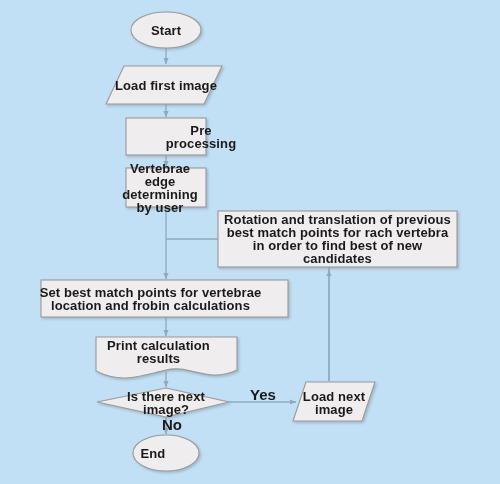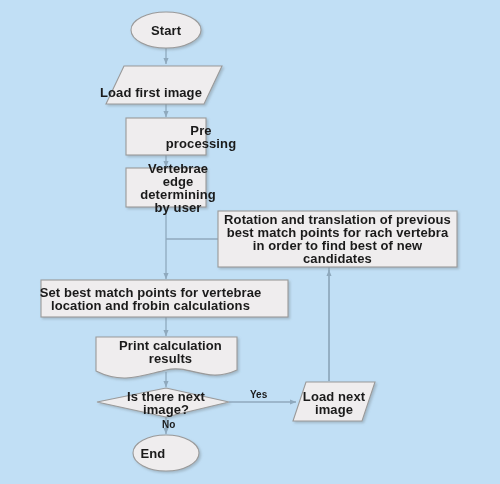--- a/index.html
+++ b/index.html
@@ -36,21 +36,21 @@
     font-size: 13px;
     line-height: 13px;
     letter-spacing: 0.1px;
     pointer-events: none;
     box-sizing: border-box;
   }
   .edge-label {
     position: absolute;
     color: #1a1a1a;
     font-weight: bold;
-    font-size: 10px;
+    font-size: 15px;
     line-height: 12px;
     white-space: nowrap;
   }
 </style>
 </head>
 <body>
 
 <div id="flow-canvas">
 
   <svg id="flow-svg" viewBox="0 0 500 484">
@@ -106,31 +106,31 @@
 
     <polygon points="97,402 166,388 229,402 166,417" fill="#efedee" stroke="#9a9a9a" stroke-width="1.1" filter="url(#softshadow)"></polygon>
 
     <polygon points="306,382 375,382 362,421 293,421" fill="#efedee" stroke="#9a9a9a" stroke-width="1.1" filter="url(#softshadow)"></polygon>
 
     <ellipse cx="166" cy="453" rx="33" ry="18" fill="#efedee" stroke="#9a9a9a" stroke-width="1.1" filter="url(#softshadow)"></ellipse>
   </svg>
 
   <div class="node-label" style="left:131px; top:12px; width:70px; height:36px;">Start</div>
 
-  <div class="node-label" style="left:97px; top:66px; width:108px; height:52px;">Load first image</div>
+  <div class="node-label" style="left:112px; top:66px; width:108px; height:38px;">Load first image</div>
 
   <div class="node-label" style="left:126px; top:118px; width:80px; height:37px;margin-left:35px;">Pre processing</div>
 
-  <div class="node-label" style="left:132px; top:168px; width:92px; height:39px; padding:0 3px;">Vertebrae edge determining by user</div>
+  <div class="node-label" style="left:114px; top:168px; width:92px; height:39px; padding:0 3px;">Vertebrae edge determining by user</div>
 
   <div class="node-label" style="left:224px; top:211px; width:227px; height:56px;">Rotation and translation of previous best match points for rach vertebra in order to find best of new candidates</div>
 
   <div class="node-label" style="left:33px; top:280px; width:235px; height:37px;">Set best match points for vertebrae location and frobin calculations</div>
 
-  <div class="node-label" style="left:100px; top:337px; width:141px; height:30px;">Print calculation results</div>
+  <div class="node-label" style="left:88px; top:337px; width:141px; height:30px;">Print calculation results</div>
 
   <div class="node-label" style="left:104px; top:388px; width:124px; height:29px;">Is there next image?</div>
 
   <div class="node-label" style="left:300px; top:382px; width:68px; height:42px;">Load next image</div>
 
   <div class="node-label" style="left:120px; top:435px; width:66px; height:36px;">End</div>
 
   <div class="edge-label" style="left:250px; top:389px;">Yes</div>
 
   <div class="edge-label" style="left:162px; top:419px;">No</div>

